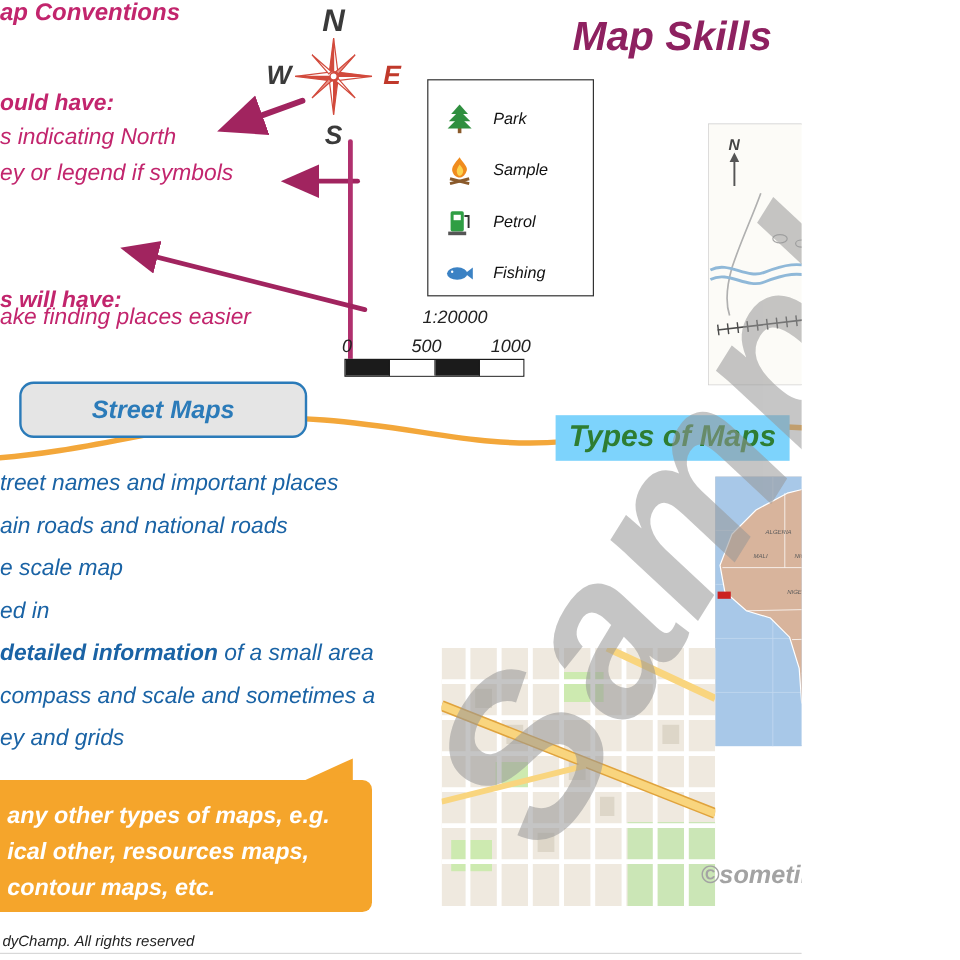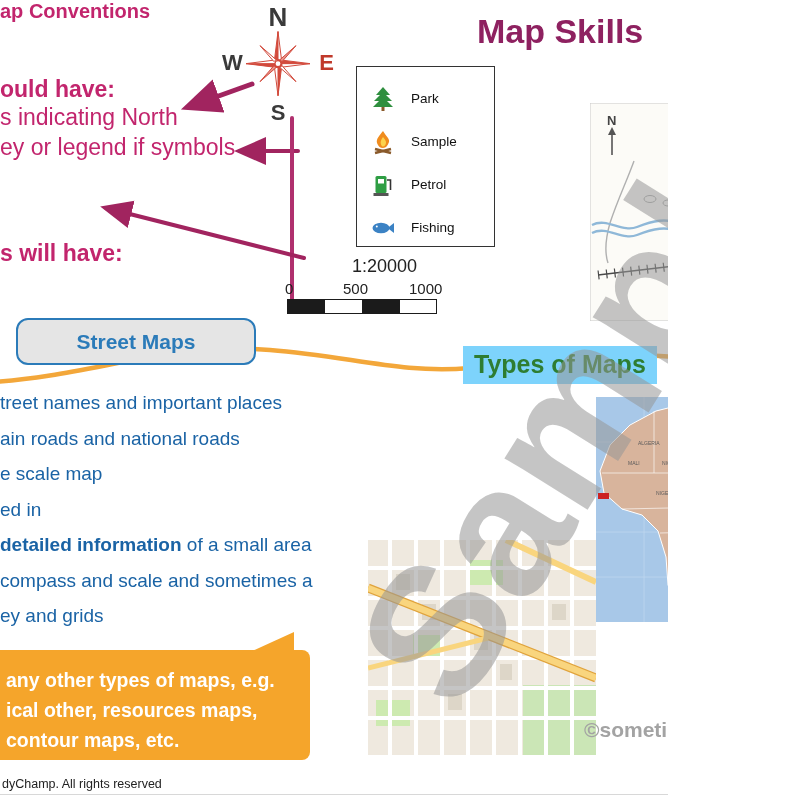--- a/index.html
+++ b/index.html
@@ -1,26 +1,26 @@
 <!DOCTYPE html>
 <html><head>
 <meta charset="utf-8">
 <style>
   * { margin:0; padding:0; box-sizing:border-box; }
   html,body { background:#fff; }
   body { width:800px; height:800px; font-family:"Liberation Sans", sans-serif; overflow:hidden; }
-  .page { position:relative; width:668px; height:800px; background:#fff; overflow:hidden; }
+  .page { position:relative; width:668px; height:800px; background:#fff; overflow:hidden;font-style:italic; }
   .abs { position:absolute; }
 
   
   .conventions-heading { left:0; top:20; font-size:20px; font-weight:bold; color:#c2256d; z-index:20; }
   .map-skills-title { left:477; top:12px; left:477px; font-size:34px; font-weight:bold; color:#8e2160; z-index:20; }
 
   
-  .pink { color:#c2256d; font-size:23px; z-index:20; white-space:nowrap; }
+  .pink { color:#c2256d; font-size:19px; z-index:20; white-space:nowrap; }
   .pink.bold { font-weight:bold; }
   .pk1 { left:0; top:76px; }
   .pk2 { left:0; top:104px;text-align:center; }
   .pk3 { left:0; top:134px; }
   .pk4 { left:0; top:222px;margin-top:18px; }
   .pk5 { left:0; top:254px; }
 
   
   .compass { left:222px; top:4px; width:112px; height:122px; z-index:20; }
   .compass .letter { position:absolute; font-weight:bold; color:#3a3a3a; }
@@ -28,21 +28,21 @@
   .compass .s { bottom:0; left:50%; transform:translateX(-50%); font-size:22px; }
   .compass .w { left:0; top:50%; transform:translateY(-58%); font-size:22px; }
   .compass .e { right:0; top:50%; transform:translateY(-58%); font-size:22px; color:#c0392b; }
   .compass svg { position:absolute; left:50%; top:50%; transform:translate(-50%,-52%); }
 
   
   .legend-box { left:356px; top:66px; width:139px; height:181px; background:#fff; border:1.5px solid #333; z-index:20; padding:10px 22px 0 12px; }
   .legend-row { display:flex; align-items:center; height:43px; }
   .legend-row .ic { width:28px; height:28px; display:flex; align-items:center; justify-content:center; }
   .legend-row .lbl { margin-left:14px; font-size:13.5px; color:#111; }
-  .map-ratio { left:352px; top:256px; font-size:18px; color:#222; z-index:20; }
+  .map-ratio { left:352px; top:256px; font-size:15px; color:#222; z-index:20; }
 
   
   .scale-labels { left:283px; top:280px; width:170px; height:18px; z-index:20; font-size:15px; color:#222; }
   .scale-labels span { position:absolute; }
   .scale-labels .t0 { left:2px; }
   .scale-labels .t1 { left:60px; }
   .scale-labels .t2 { left:126px; }
   .scale-bar { left:287px; top:299px; width:150px; height:15px; border:1px solid #1b1b1b; display:flex; z-index:20; background:#fff; }
   .scale-bar .seg { flex:1; border-right:1px solid #1b1b1b; }
   .scale-bar .seg:last-child { border-right:none; }
@@ -115,20 +115,21 @@
           <polygon points="16,16 30,32 32,30" fill="#ffffff"></polygon>
       </g>
       <circle cx="34" cy="34" r="3" fill="#fff" stroke="#d24a3c" stroke-width="1.2"></circle>
     </svg>
   </div>
 
   <div class="abs pink bold pk1">ould have:</div>
   <div class="abs pink pk2">s indicating North</div>
   <div class="abs pink pk3">ey or legend if symbols</div>
   <div class="abs pink bold pk4">s will have:</div>
+  <div class="abs pink pk5">ake finding places easier</div>
 
   <svg class="abs arrow-svg" viewBox="0 0 800 800">
     <defs>
       <marker id="ah" markerWidth="10" markerHeight="10" refX="6.5" refY="3.5" orient="auto">
         <polygon points="0,0 8,3.5 0,7" fill="#a1245f"></polygon>
       </marker>
     </defs>
     <line x1="252" y1="84" x2="188" y2="107" stroke="#a1245f" stroke-width="5" stroke-linecap="round" marker-end="url(#ah)"></line>
     <line x1="298" y1="151" x2="240" y2="151" stroke="#a1245f" stroke-width="4" stroke-linecap="round" marker-end="url(#ah)"></line>
     <line x1="292" y1="118" x2="292" y2="300" stroke="#b0306e" stroke-width="4" stroke-linecap="round"></line>

